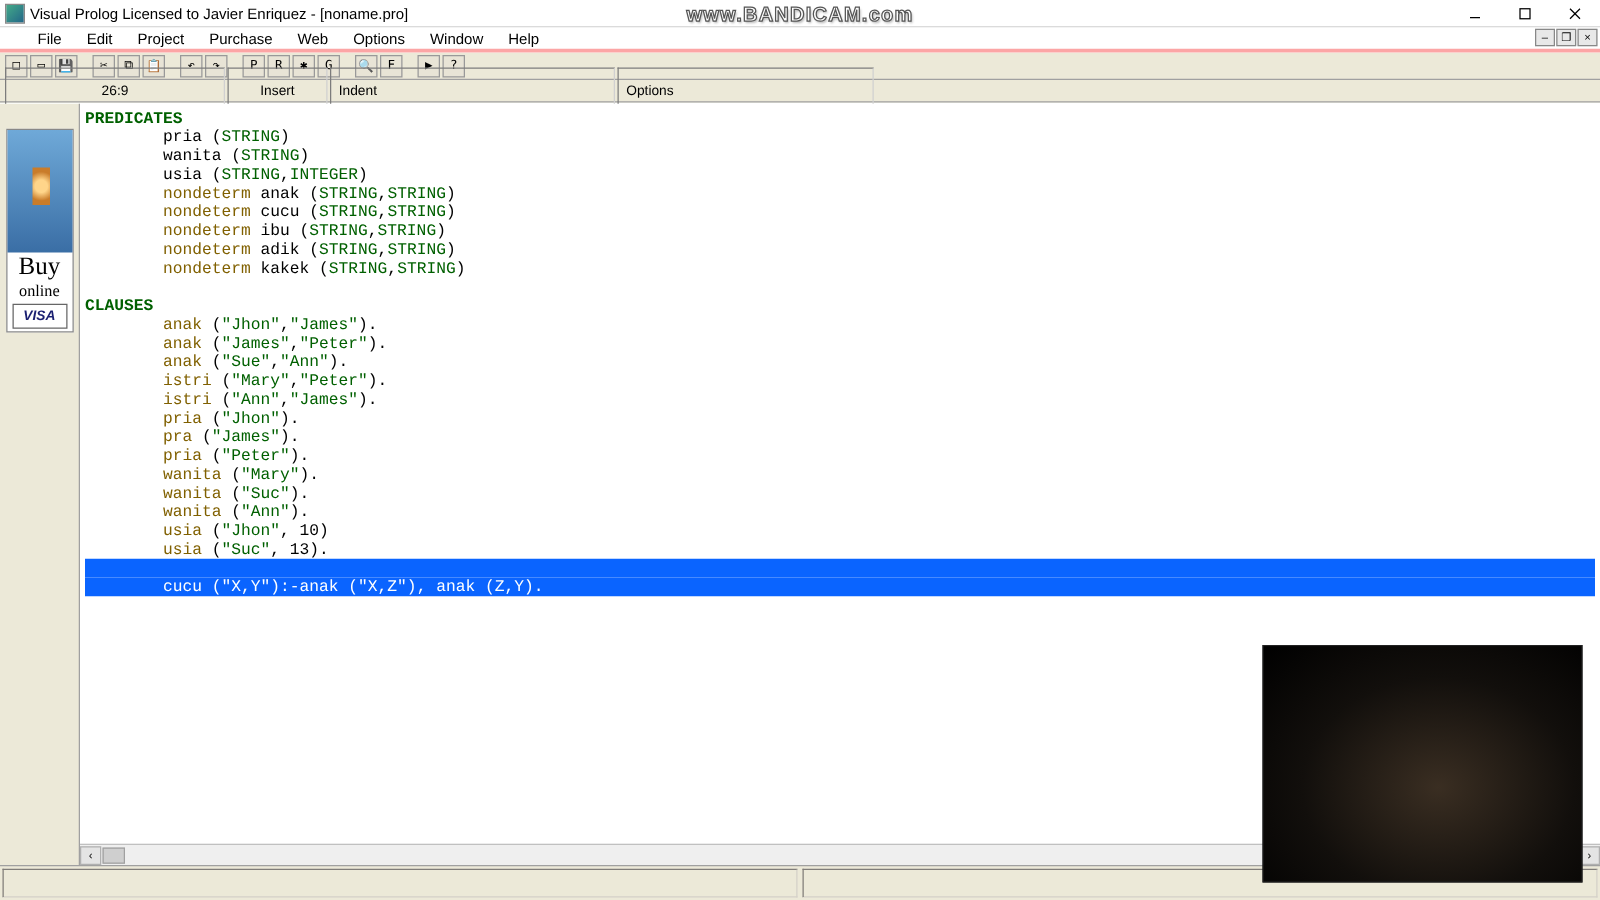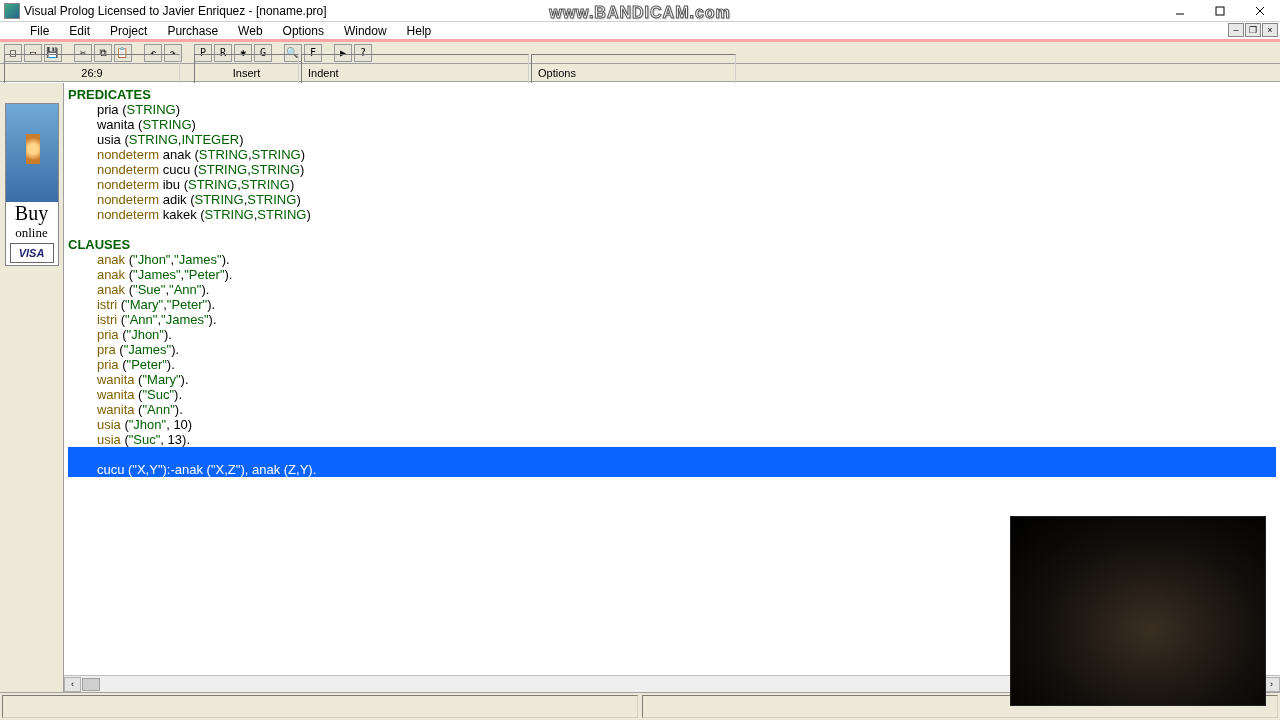--- a/index.html
+++ b/index.html
@@ -14,32 +14,32 @@
 .menubar { height: 20px; background: #fff; display: flex; align-items: center; padding-left: 24px; gap: 8px; font-size: 12px; border-bottom: 3px solid #fca5a5; position: relative; }
 .menubar .menu-item { padding: 2px 6px; }
 .mdi-controls { position: absolute; right: 2px; top: 1px; display: flex; gap: 1px; }
 .mdi-controls .mdibtn { width: 16px; height: 14px; border: 1px solid #888; background: #e8e8e8; display: inline-flex; align-items: center; justify-content: center; font-size: 9px; }
 .toolbar { height: 22px; background: #ece9d8; border-bottom: 1px solid #a0a0a0; display: flex; align-items: center; padding-left: 4px; gap: 2px; }
 .tbtn { width: 18px; height: 18px; border: 1px solid #999; background: #e8e4d6; display: inline-flex; align-items: center; justify-content: center; font-size: 10px; font-family: monospace; }
 .tsep { width: 8px; }
 .statusrow { height: 18px; background: #ece9d8; border-bottom: 1px solid #a0a0a0; display: flex; align-items: center; font-size: 11px; padding-left: 4px; }
 .statusrow .cell { border: 1px inset #d0d0d0; padding: 12px 4px; margin-right: 2px; min-width: 40px; text-align: center; }
 .statusrow .cell.pos   { width: 176px; }
-.statusrow .cell.ins   { width: 105px; margin-left: 12px; }
+.statusrow .cell.ins   { width: 80px; }
 .statusrow .cell.ind   { width: 228px; text-align:left; padding-left:6px; }
 .statusrow .cell.mod   { width: 205px; text-align:left; padding-left:6px; }
 .workspace { position: absolute; top: 83px; bottom: 28px; left: 0; right: 0; display: flex; }
 .sidebar { width: 64px; background: #ece9d8; border-right: 1px solid #a0a0a0; display: flex; flex-direction: column; align-items: center; padding-top: 20px; }
 .sidebar .ad { width: 54px; border: 1px solid #888; background: #fff; }
 .sidebar .ad .adimg { width: 52px; height: 98px; background: linear-gradient(180deg,#6fa9d8,#3a6ea5); position: relative; }
 .sidebar .ad .adimg::after { content:""; position:absolute; left:20px; top:30px; width:14px; height:30px; background: radial-gradient(circle,#ffd58a 30%,#c97c2a 70%); }
 .sidebar .ad .buy { font-family: Georgia, serif; font-size: 20px; text-align: center; padding: 0 2px; }
 .sidebar .ad .online { font-family: Georgia, serif; font-size: 13px; text-align: center; }
 .sidebar .ad .visa { margin: 2px auto; width: 44px; height: 20px; background:#fff; border:1px solid #666; color:#1a1f71; font-style: italic; font-weight:bold; font-size:11px; display:flex; align-items:center; justify-content:center; }
-.editor { flex: 1; position: relative; background: #fff; font-family: Liberation Sans, sans-serif; font-size: 13px; line-height: 15px; overflow: hidden; }
+.editor { flex: 1; position: relative; background: #fff; font-family: Liberation Mono, monospace; font-size: 13px; line-height: 15px; overflow: hidden; }
 .editor .content { padding: 4px 4px 0 4px; }
 .editor .line { white-space: pre; }
 .kw-sec   { color: #006000; font-weight: bold; }
 .kw-type  { color: #006000; }
 .kw-nd    { color: #806000; }
 .kw-str   { color: #006000; }
 .kw-ident { color: #806000; }
 .plain    { color: #000; }
 .sel { background: #0a64ff; color: #fff; display: block; width: 100%; }
 .sel .kw-str, .sel .kw-ident, .sel .kw-nd, .sel .plain { color: #fff; }

